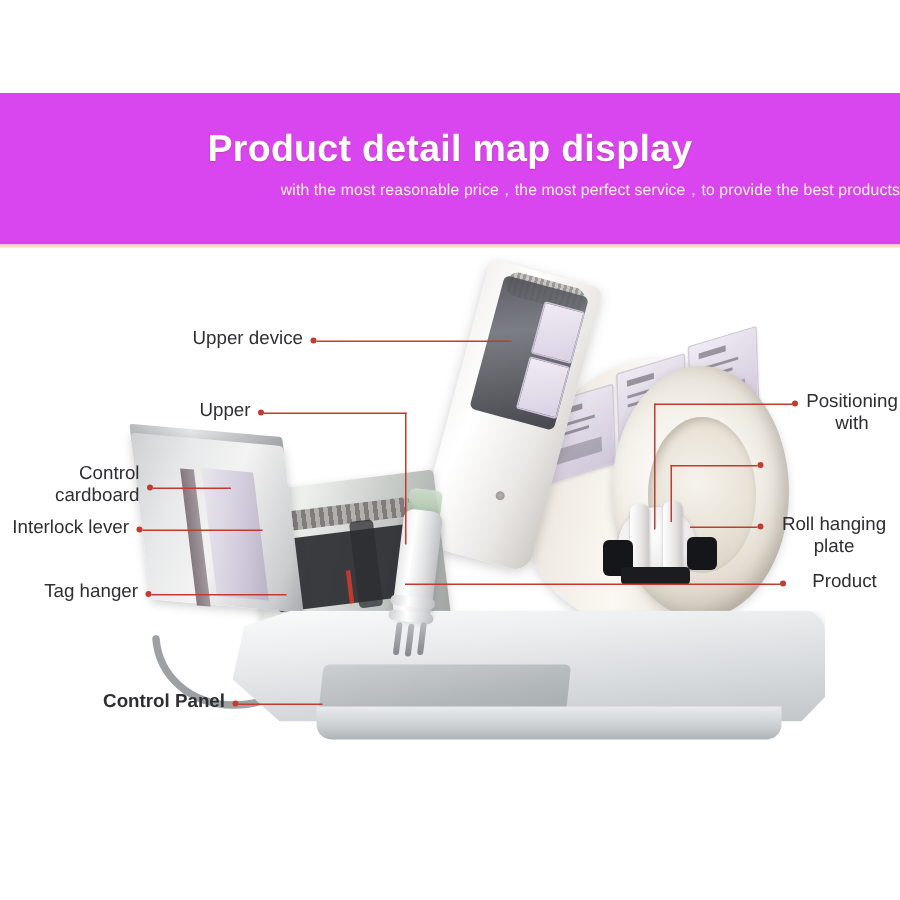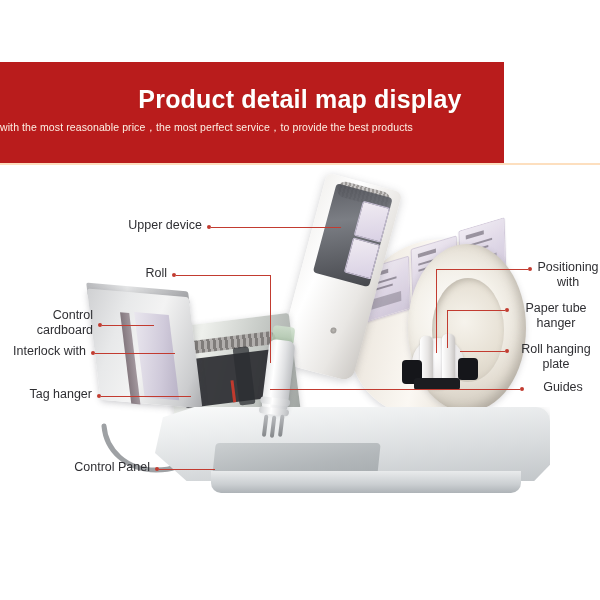--- a/index.html
+++ b/index.html
@@ -6,37 +6,37 @@
   html,body{margin:0;padding:0;background:#ffffff;}
   body{
     width:600px;height:600px;overflow:hidden;
     font-family:"Liberation Sans","DejaVu Sans",sans-serif;
     -webkit-font-smoothing:antialiased;
   }
   #page{position:relative;width:600px;height:600px;background:#fff;overflow:hidden;}
 
   
   .banner{
-    position:absolute;left:0;top:62px;width:504px;height:101px;
-    background:#b91c1c;overflow:hidden;
+    position:absolute;left:0;top:62px;width:600px;height:101px;
+    background:#d946ef;overflow:hidden;
   }
   .banner-underline{
     position:absolute;left:0;top:163px;width:600px;height:2px;
     background:#fdd9b4;opacity:.85;
   }
   .banner-title{
     position:absolute;left:0;top:22px;width:600px;
     text-align:center;color:#ffffff;
     font-size:25px;font-weight:bold;letter-spacing:.2px;
     line-height:30px;
     text-shadow:0 1px 1px rgba(150,55,0,.35);
   }
   .banner-sub{
     position:absolute;left:0;top:58px;width:600px;
-    text-align:left;color:#fdf0e4;
+    text-align:right;color:#fdf0e4;
     font-size:10.5px;font-weight:normal;line-height:14px;
     letter-spacing:.1px;
   }
 
   
   .stage{position:absolute;left:0;top:152px;width:600px;height:432px;}
 
   
   .roll-wrap{position:absolute;left:330px;top:88px;width:215px;height:185px;}
   .roll-body{
@@ -364,36 +364,34 @@
     <div class="dot" style="left:91px;top:199px;"></div>
     <div class="dot" style="left:97px;top:242px;"></div>
     <div class="dot" style="left:155px;top:315px;"></div>
     <div class="dot" style="left:528px;top:115px;"></div>
     <div class="dot" style="left:505px;top:156px;"></div>
     <div class="dot" style="left:505px;top:197px;"></div>
     <div class="dot" style="left:520px;top:235px;"></div>
 
     <div class="callout left" style="left:40px;top:66px;width:162px;">Upper device</div>
 
-    <div class="callout left" style="left:40px;top:114px;width:127px;">Roll</div>
+    <div class="callout left" style="left:40px;top:114px;width:127px;">Upper</div>
 
     <div class="callout left" style="left:0px;top:156px;width:93px;">Control
 cardboard</div>
 
-    <div class="callout left" style="left:0px;top:192px;width:86px;">Interlock with</div>
+    <div class="callout left" style="left:0px;top:192px;width:86px;">Interlock lever</div>
 
     <div class="callout left" style="left:0px;top:235px;width:92px;">Tag hanger</div>
 
-    <div class="callout left" style="left:30px;top:308px;width:120px;">Control Panel</div>
+    <div class="callout left" style="left:30px;top:308px;width:120px;font-weight:bold;">Control Panel</div>
 
     <div class="callout right" style="left:536px;top:108px;width:64px;">Positioning
 with</div>
 
-    <div class="callout right" style="left:512px;top:149px;width:88px;">Paper tube
-hanger</div>
 
     <div class="callout right" style="left:512px;top:190px;width:88px;">Roll hanging
 plate</div>
 
-    <div class="callout right" style="left:528px;top:228px;width:70px;">Guides</div>
+    <div class="callout right" style="left:528px;top:228px;width:70px;">Product</div>
 
   </div>
 </div>
 
 </body></html>

